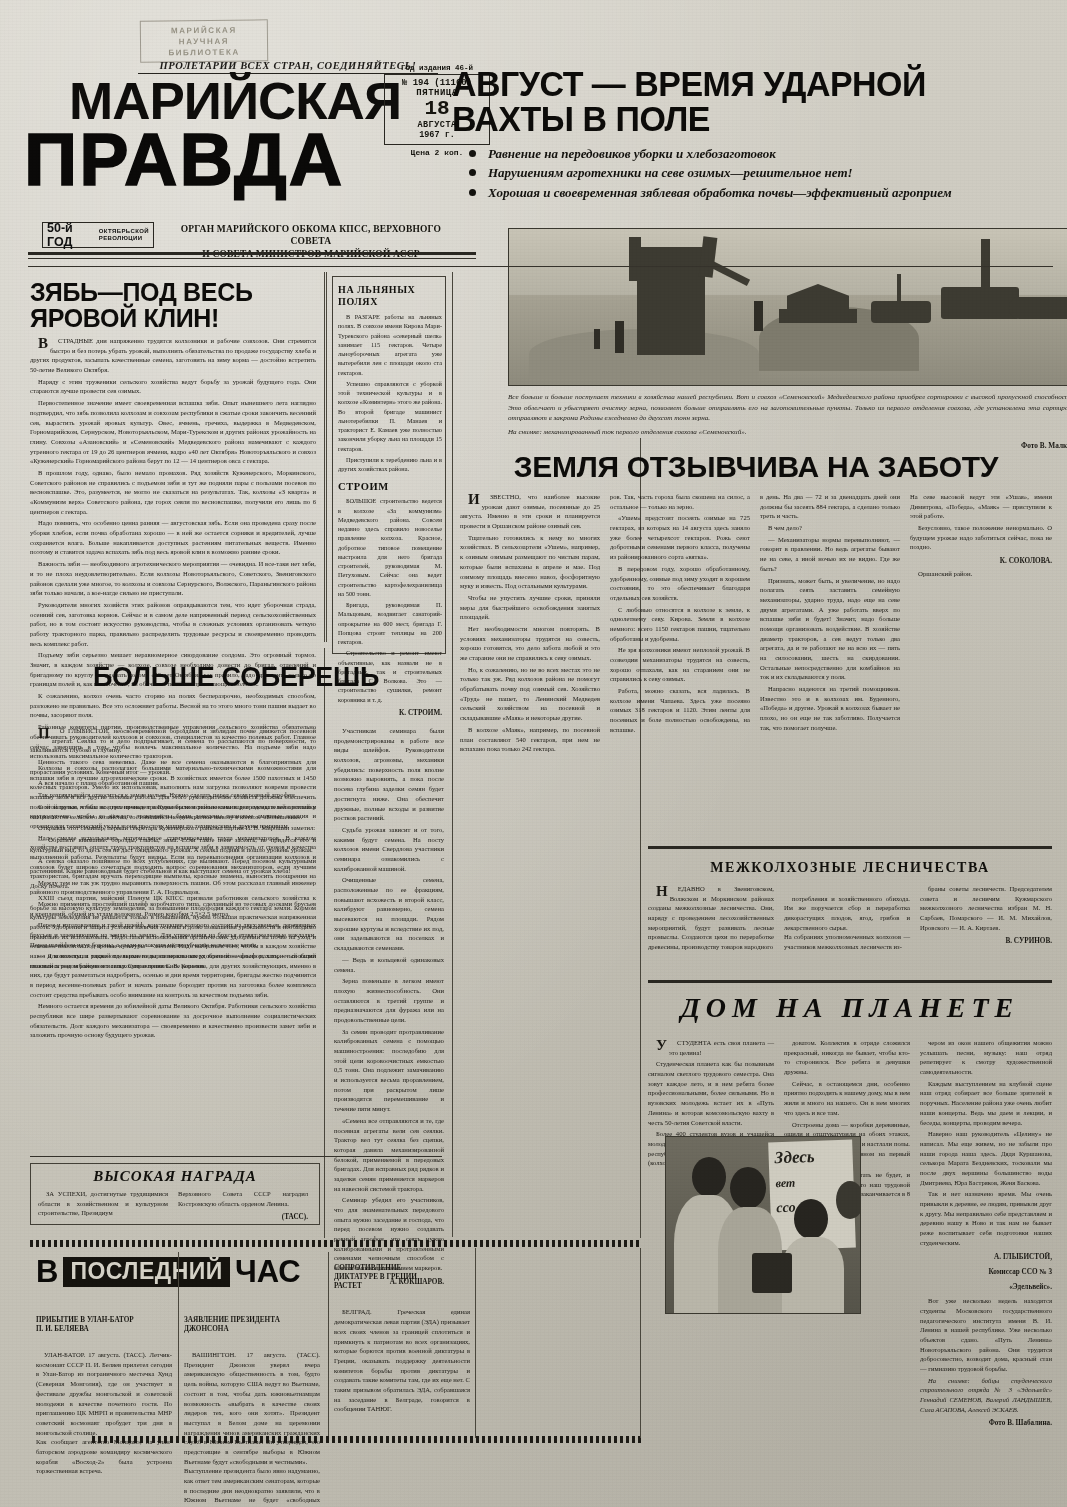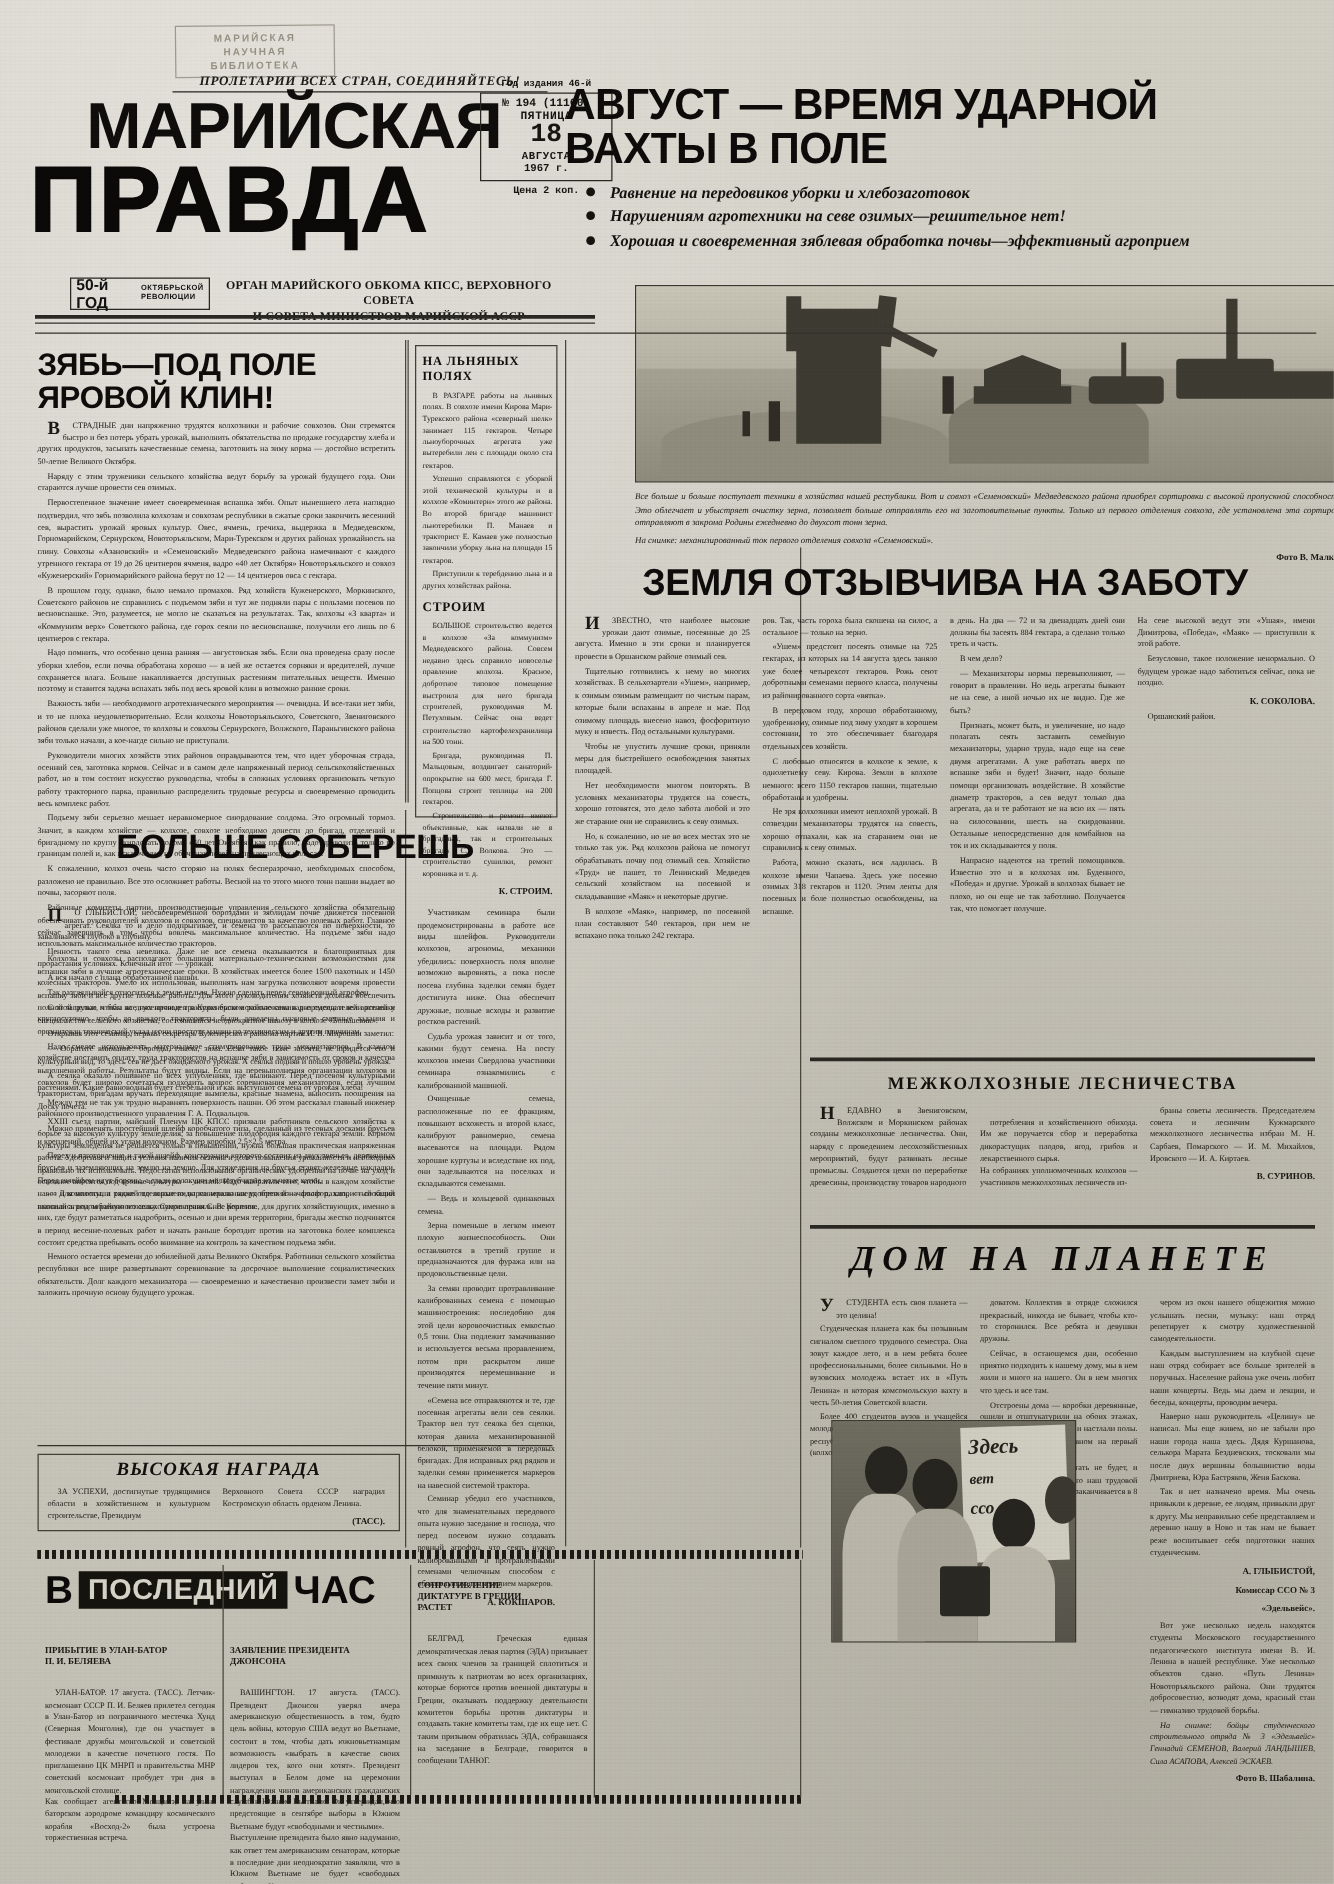--- a/index.html
+++ b/index.html
@@ -71,21 +71,21 @@
 
   .orgline {
     position:absolute; left:138px; top:215px; width:290px;
     text-align:center; font-family:"Liberation Serif", serif;
     font-weight:700; font-size:9.5px; line-height:1.3; color:#16150f;
     letter-spacing:.2px;
   }
   .anniv {
     position:absolute; left:14px; top:214px; width:112px; height:26px;
     border:1.2px solid #2a2822; display:flex; align-items:center;
-    gap:4px; padding:0 4px;margin-left:14px;
+    gap:4px; padding:0 4px;
   }
   .anniv .big { font-family:"Liberation Sans", sans-serif; font-weight:700; font-size:12.5px; color:#111; }
   .anniv .small { font-family:"Liberation Sans", sans-serif; font-weight:700; font-size:6px; line-height:1.25; color:#111; letter-spacing:.4px; }
 
   
   .tophead {
     position:absolute; left:424px; top:58px; width:596px;
   }
   .tophead h1 {
     margin:0; font-family:"Liberation Sans", sans-serif;
@@ -267,21 +267,21 @@
     <div class="hr-thin" style="left:0;top:250px;width:448px;"></div>
     <div class="hr-thin" style="left:0;top:258px;width:1025px;"></div>
 
     <div class="vr" style="left:296px;top:264px;height:370px;"></div>
     <div class="vr" style="left:298px;top:264px;height:370px;"></div>
     <div class="vr" style="left:424px;top:264px;height:965px;"></div>
     <div class="vr" style="left:612px;top:430px;height:800px;"></div>
     <div class="vr" style="left:296px;top:640px;height:590px;"></div>
 
     <div style="position:absolute;left:2px;top:272px;width:286px;">
-      <h2 class="hd-big" style="font-size:25px;">ЗЯБЬ—ПОД ПОЛЕ</h2>
+      <h2 class="hd-big" style="font-size:25px;">ЗЯБЬ—ПОД ВЕСЬ</h2>
       <h2 class="hd-big" style="font-size:25px;">ЯРОВОЙ КЛИН!</h2>
     </div>
     <div class="col" style="left:2px;top:328px;width:286px;">
       <p class="dropcap">В СТРАДНЫЕ дни напряженно трудятся колхозники и рабочие совхозов. Они стремятся быстро и без потерь убрать урожай, выполнить обязательства по продаже государству хлеба и других продуктов, засыпать качественные семена, заготовить на зиму корма — достойно встретить 50-летие Великого Октября.</p>
       <p>Наряду с этим труженики сельского хозяйства ведут борьбу за урожай будущего года. Они стараются лучше провести сев озимых.</p>
       <p>Первостепенное значение имеет своевременная вспашка зяби. Опыт нынешнего лета наглядно подтвердил, что зябь позволила колхозам и совхозам республики в сжатые сроки закончить весенний сев, вырастить урожай яровых культур. Овес, ячмень, гречиха, выдержка в Медведевском, Горномарийском, Сернурском, Новоторъяльском, Мари-Турекском и других районах урожайность на глину. Совхозы «Азановский» и «Семеновский» Медведевского района намечивают с каждого утренного гектара от 19 до 26 центнеров ячменя, вадро «40 лет Октября» Новоторъяльского и совхоз «Куженерский» Горномарийского района берут по 12 — 14 центнеров овса с гектара.</p>
       <p>В прошлом году, однако, было немало промахов. Ряд хозяйств Куженерского, Моркинского, Советского районов не справились с подъемом зяби и тут же подняли пары с пользами посевов по весновспашке. Это, разумеется, не могло не сказаться на результатах. Так, колхозы «З кварта» и «Коммунизм верх» Советского района, где горох сеяли по весновспашке, получили его лишь по 6 центнеров с гектара.</p>
       <p>Надо помнить, что особенно ценна ранняя — августовская зябь. Если она проведена сразу после уборки хлебов, если почва обработана хорошо — в ней же остается сорняки и вредителей, лучше сохраняется влага. Больше накапливается доступных растениям питательных веществ. Именно поэтому и ставится задача вспахать зябь под весь яровой клин в возможно ранние сроки.</p>
       <p>Важность зяби — необходимого агротехнического мероприятия — очевидна. И все-таки нет зяби, и то не плоха неудовлетворительно. Если колхозы Новоторъяльского, Советского, Звениговского районов сделали уже многое, то колхозы и совхозы Сернурского, Волжского, Параньгинского района зяби только начали, а кое-нагде сильно не приступали.</p>
       <p>Руководители многих хозяйств этих районов оправдываются тем, что идет уборочная страда, осенний сев, заготовка кормов. Сейчас и в самом деле напряженный период сельскохозяйственных работ, но в том состоит искусство руководства, чтобы в сложных условиях организовать четкую работу тракторного парка, правильно распределить трудовые ресурсы и своевременно проводить весь комплекс работ.</p>

